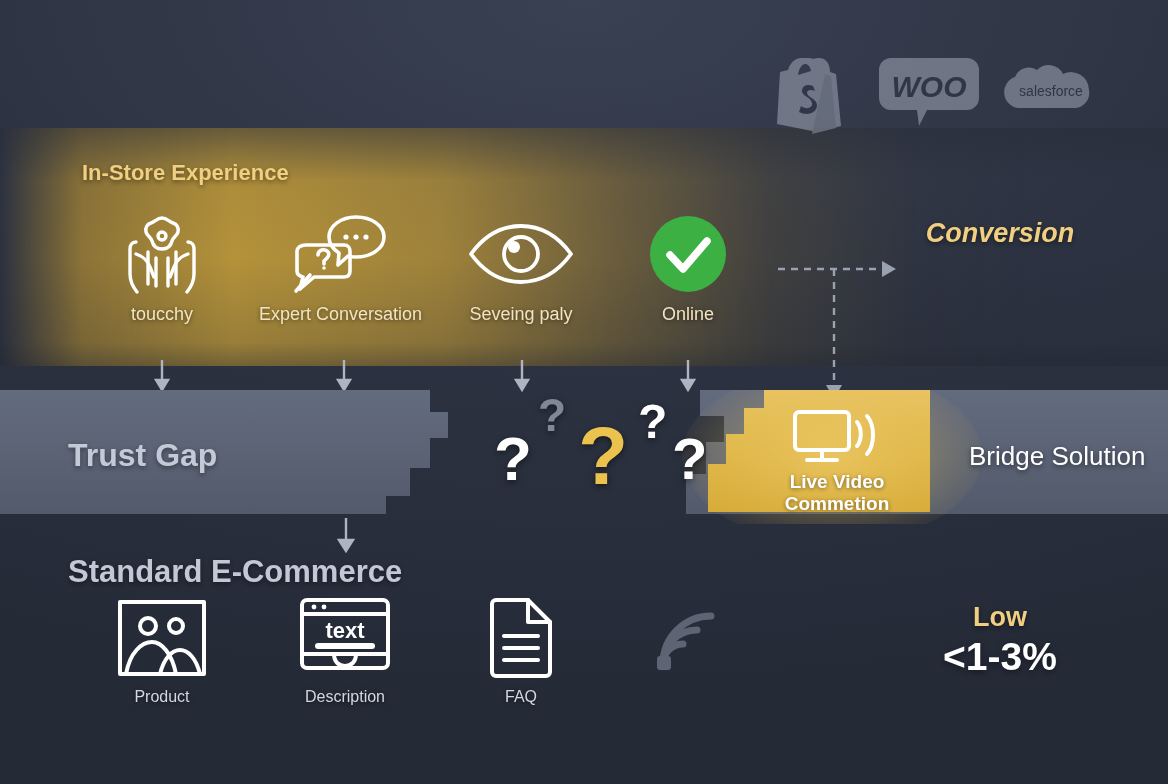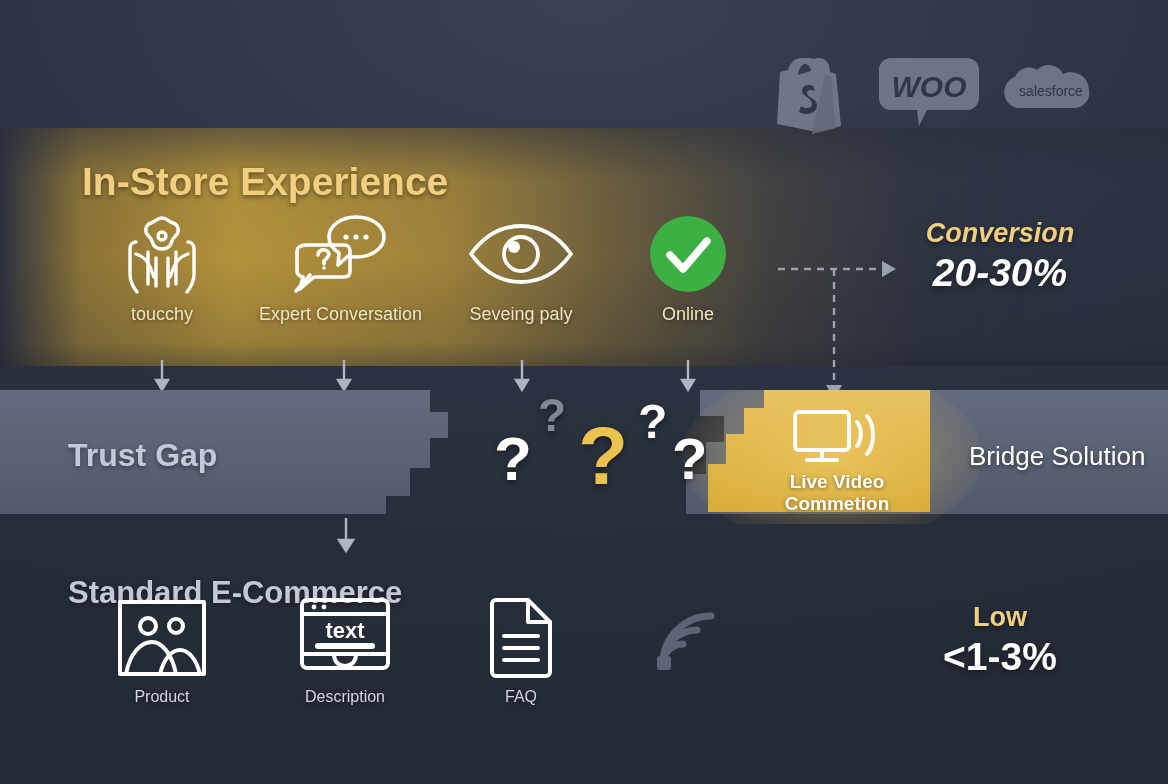--- a/index.html
+++ b/index.html
@@ -50,28 +50,27 @@
   }
 
   
   .logos{position:absolute;left:775px;top:48px;width:340px;height:92px;}
   .logo{position:absolute;opacity:0.42;}
   .logo svg{display:block;}
 
   
   .instore-head{
     position:absolute;left:82px;top:160px;
-    font-size:39px;font-weight:bold;color:#f0cf80;
+    font-size:22px;font-weight:bold;color:#f0cf80;
     text-shadow:0 2px 5px rgba(0,0,0,0.45);
   }
   .ecom-head{
     position:absolute;left:68px;top:554px;
     font-size:31px;font-weight:bold;color:#c2c8d6;
     text-shadow:0 2px 5px rgba(0,0,0,0.4);
-    margin-top:21px;
   }
 
   
   .icol{position:absolute;width:160px;text-align:center;}
   .icol .glyph{height:84px;display:flex;align-items:center;justify-content:center;}
   .icol .cap{
     margin-top:8px;font-size:18px;color:#f2e4c0;white-space:nowrap;
     text-shadow:0 1px 4px rgba(0,0,0,0.5);
   }
   .icol.bottom .cap{color:#d2d7e2;font-size:16px;}
@@ -209,21 +208,20 @@
       <svg width="84" height="84" viewBox="0 0 84 84">
         <circle cx="42" cy="42" r="38" fill="#3cb043"></circle>
         <path d="M24 43 l13 14 l24 -28" fill="none" stroke="#ffffff" stroke-width="7.5" stroke-linecap="round" stroke-linejoin="round"></path>
       </svg>
     </div>
     <div class="cap">Online</div>
   </div>
 
   <div class="stat" id="stat-conv">
     <div class="lbl">Conversion</div>
-    <div class="val">20-30%</div>
   </div>
 
   <svg class="conn" style="left:770px;top:255px;" width="130" height="170">
     <path d="M8 14 H118" stroke="#9aa1b0" stroke-width="2.4" stroke-dasharray="7 6" fill="none"></path>
     <path d="M64 14 V133" stroke="#9aa1b0" stroke-width="2.4" stroke-dasharray="7 6" fill="none"></path>
     <path d="M112 6 l14 8 l-14 8 z" fill="#9aa1b0"></path>
     <path d="M56 130 l8 14 l8 -14 z" fill="#9aa1b0"></path>
   </svg>
 
   <svg class="conn" style="left:0px;top:360px;" width="1168" height="34">

